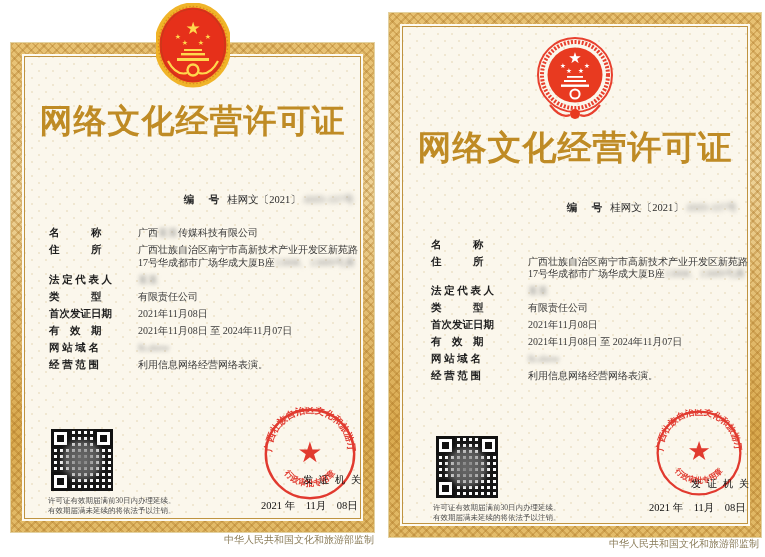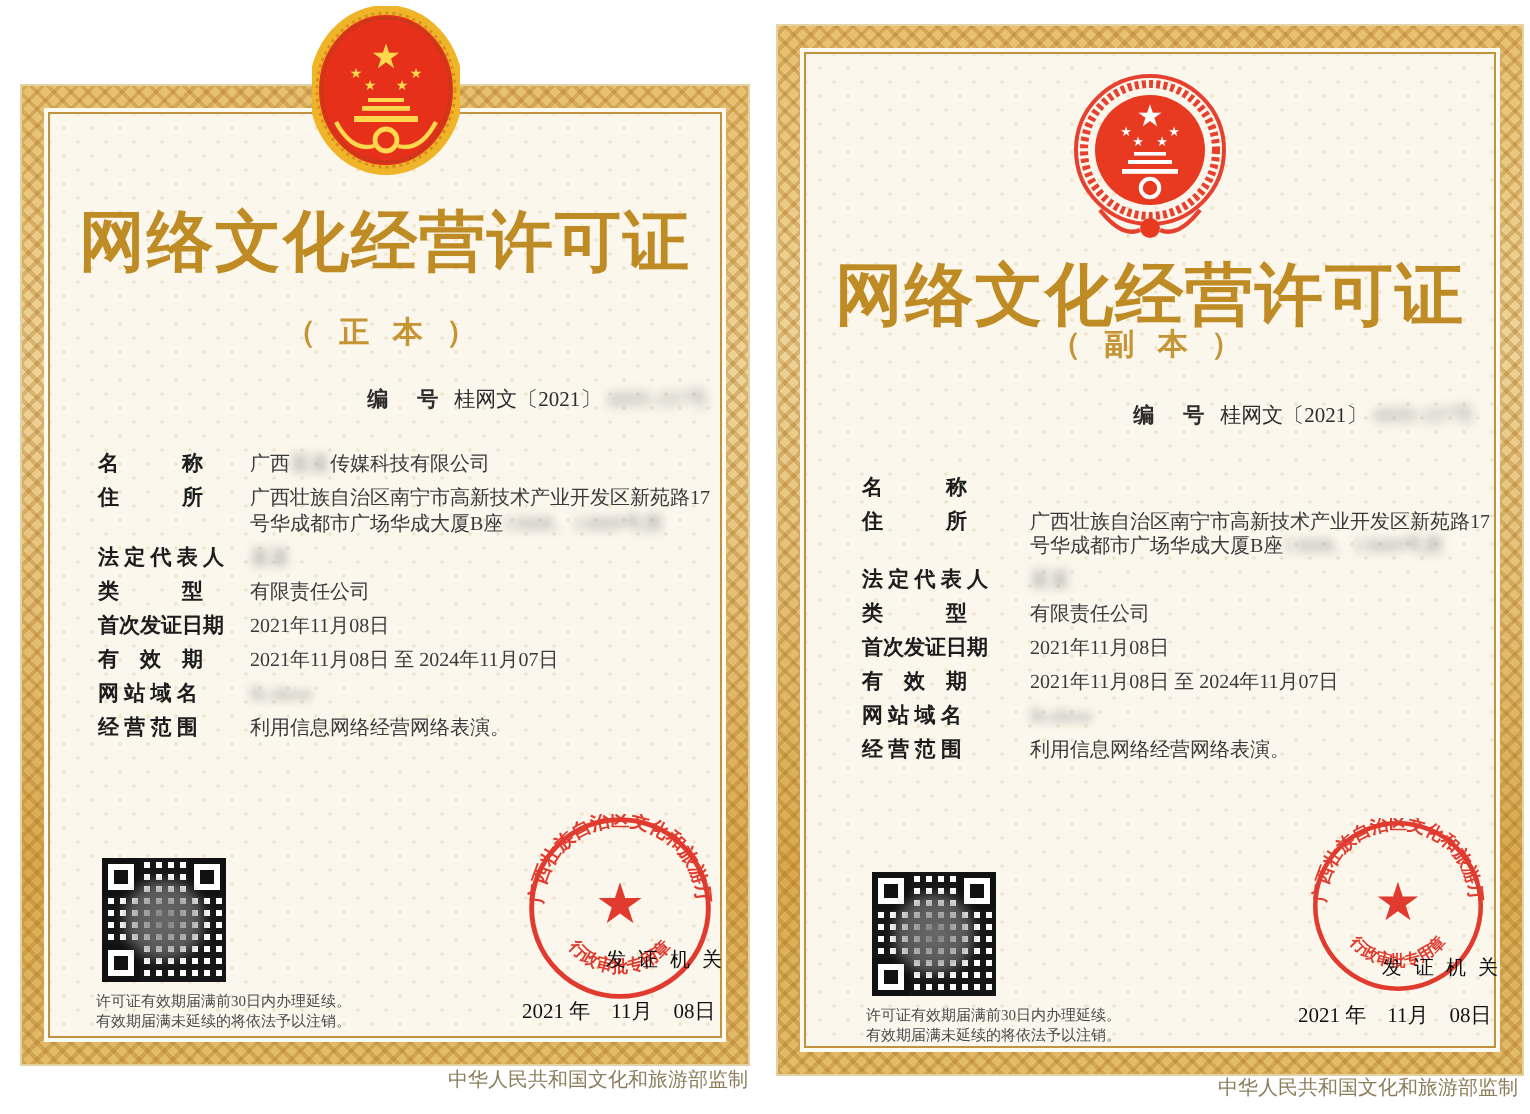--- a/index.html
+++ b/index.html
@@ -39,21 +39,21 @@
   .cert-b .serial{top:188px;right:24px;}
   .serial b{font-weight:bold;letter-spacing:2px;margin-right:6px;}
 
   .fields{position:absolute;z-index:3;}
   .cert-a .fields{top:184px;left:38px;width:318px;}
   .cert-b .fields{top:226px;left:42px;width:320px;}
   .frow{display:flex;margin-bottom:4.5px;}
   .flabel{flex:none;width:64px;font-weight:bold;font-size:10.5px;color:#1d1d1d;
           line-height:12px;white-space:nowrap;}
   .cert-b .flabel{width:72px;}
-  .fvalue{margin-left:12px;font-size:10px;color:#3a3a3a;line-height:12.5px;width:238px;}
+  .fvalue{margin-left:25px;font-size:10px;color:#3a3a3a;line-height:12.5px;width:238px;}
 
   .blur{color:#8f8f8f;filter:blur(2.3px);user-select:none;}
   .serial .blur{filter:blur(2.6px);}
 
   .qr{position:absolute;width:62px;height:62px;z-index:3;background:
         repeating-linear-gradient(0deg,#161616 0 3px,rgba(0,0,0,0) 3px 6px),
         repeating-linear-gradient(90deg,#161616 0 3px,#fdfdfd 3px 6px);}
   .cert-a .qr{left:40px;top:386px;}
   .cert-b .qr{left:47px;top:423px;}
   .qr i{position:absolute;width:13px;height:13px;border:3px solid #111;background:#fff;}
@@ -102,21 +102,20 @@
     <text x="52" y="36" font-size="7" text-anchor="middle" fill="#ffd84d">★</text>
     <rect x="28" y="46" width="18" height="2" fill="#ffd84d"></rect>
     <rect x="25" y="50" width="24" height="2.4" fill="#ffd84d"></rect>
     <rect x="21" y="55" width="32" height="3" fill="#ffd84d"></rect>
     <circle cx="37" cy="67" r="5.5" fill="none" stroke="#ffd84d" stroke-width="2.4"></circle>
     <path d="M 12 58 Q 20 73 31 70" fill="none" stroke="#ffd84d" stroke-width="2.2"></path>
     <path d="M 62 58 Q 54 73 43 70" fill="none" stroke="#ffd84d" stroke-width="2.2"></path>
   </svg>
 
   <div class="title">网络文化经营许可证</div>
-  <div class="subtitle">（ 正 本 ）</div>
 
   <div class="serial">
     <b>编　号</b><span>桂网文〔2021〕</span> <span class="blur">4009-107号</span>
   </div>
 
   <div class="fields">
     <div class="frow">
       <span class="flabel">名　　　称</span>
       <span class="fvalue"><span>广西</span><span class="blur">某某</span><span>传媒科技有限公司</span></span>
     </div>
@@ -196,21 +195,20 @@
     <rect x="31" y="41" width="16" height="1.8" fill="#ffffff"></rect>
     <rect x="28" y="45" width="22" height="2" fill="#ffffff"></rect>
     <rect x="25" y="49.5" width="28" height="2.4" fill="#ffffff"></rect>
     <circle cx="39" cy="59" r="4.6" fill="none" stroke="#ffffff" stroke-width="2"></circle>
     <circle cx="39" cy="79" r="5" fill="#e83a20"></circle>
     <path d="M 14 70 Q 25 84 34 80" fill="none" stroke="#e8402e" stroke-width="2.2"></path>
     <path d="M 64 70 Q 53 84 44 80" fill="none" stroke="#e8402e" stroke-width="2.2"></path>
   </svg>
 
   <div class="title">网络文化经营许可证</div>
-  <div class="subtitle">（ 副 本 ）</div>
 
   <div class="serial">
     <b>编　号</b><span>桂网文〔2021〕</span> <span class="blur">4009-107号</span>
   </div>
 
   <div class="fields">
     <div class="frow">
       <span class="flabel">名　　　称</span>
     </div>
     <div class="frow">

